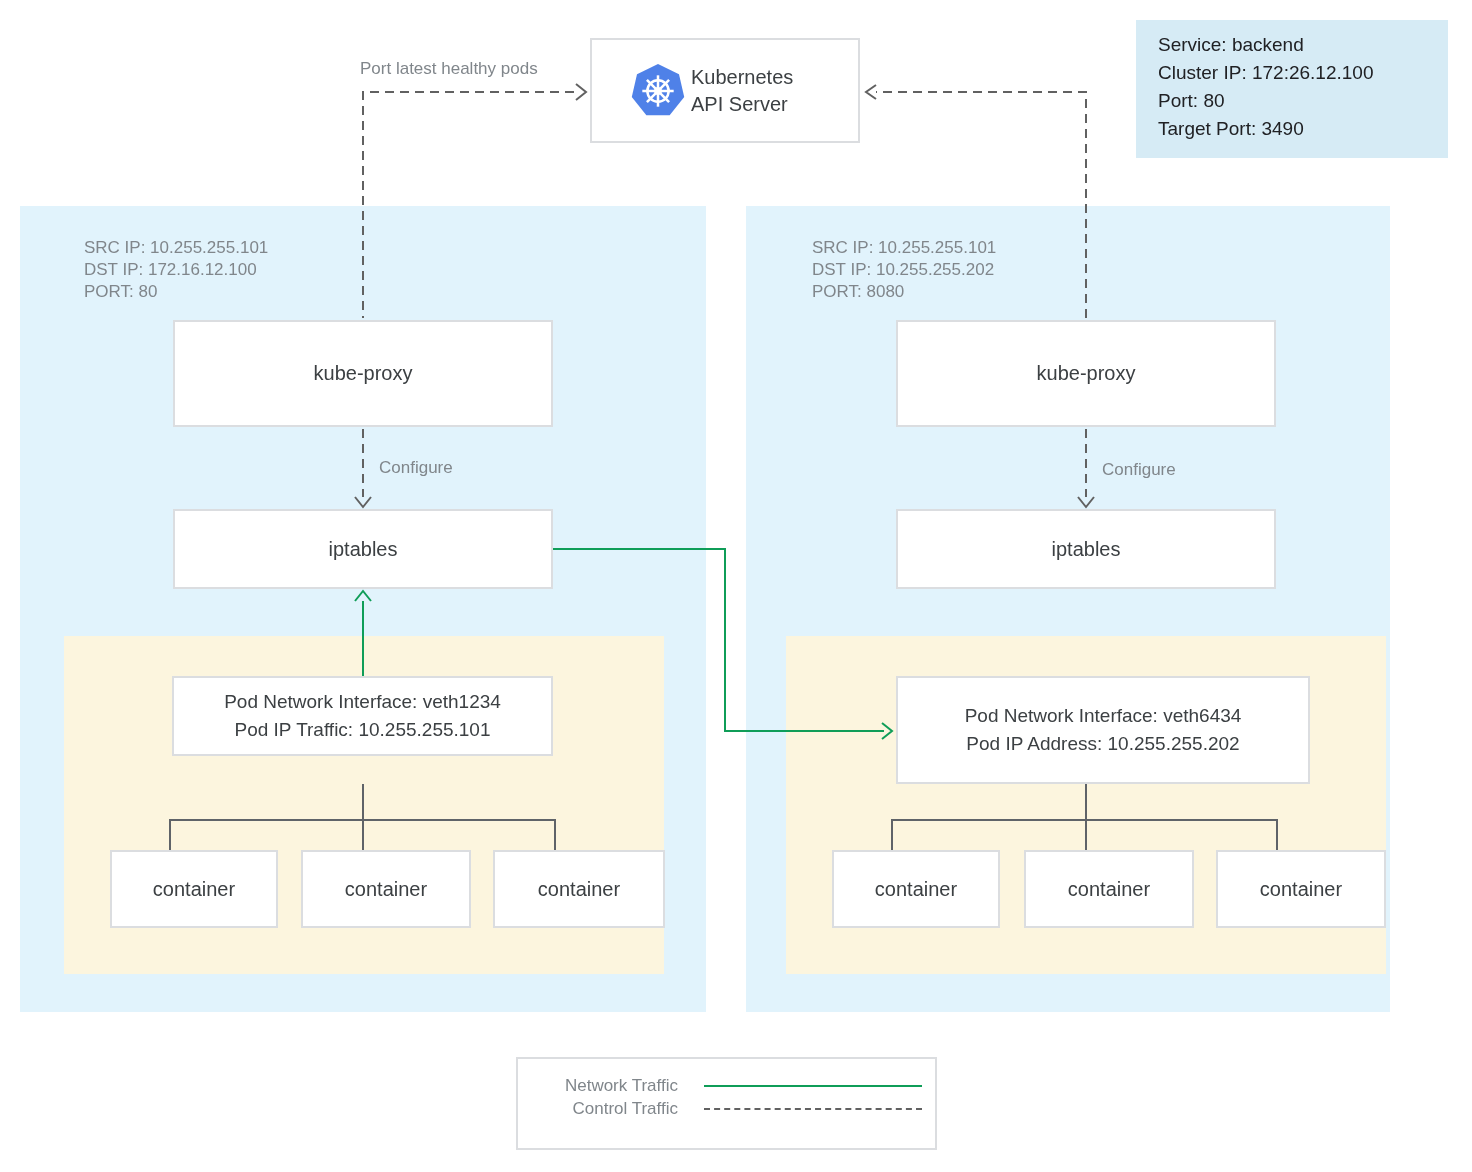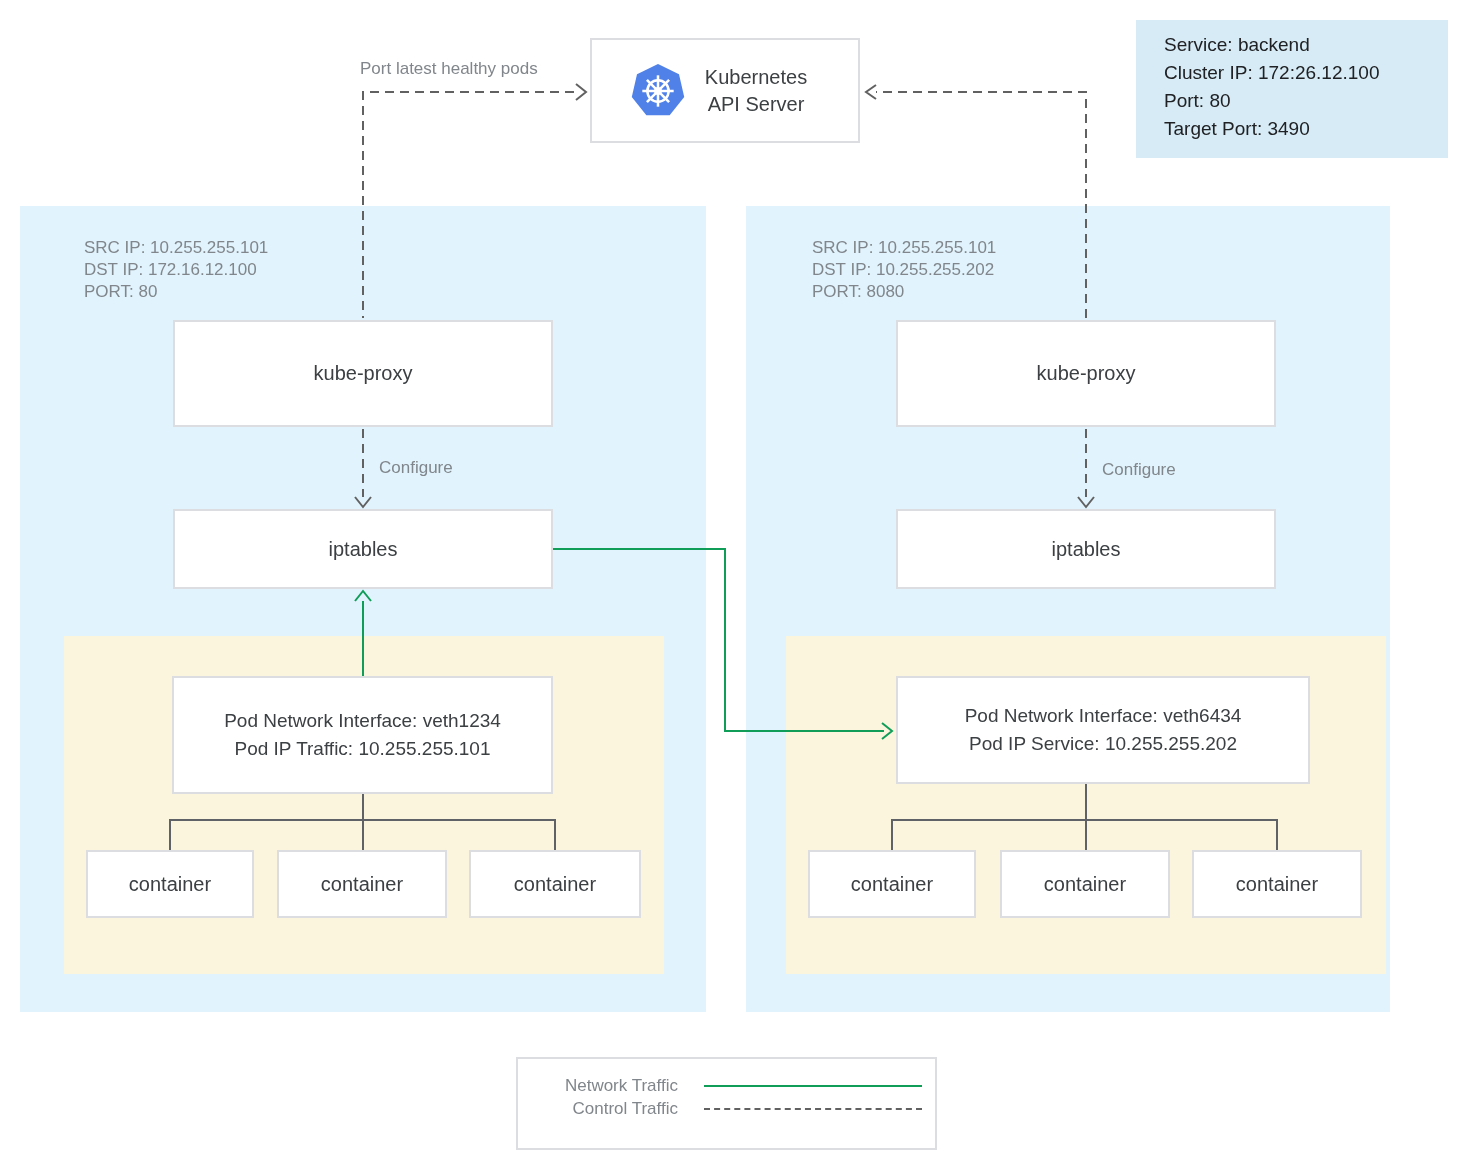--- a/index.html
+++ b/index.html
@@ -19,38 +19,38 @@
   .dash-head   { stroke:var(--line-gray); stroke-width:2; fill:none; }
   .green-line  { stroke:var(--green); stroke-width:2; fill:none; }
   .tree-line   { stroke:var(--tree-gray); stroke-width:2; fill:none; }
 
   .box {
     position:absolute; box-sizing:border-box; background:#fff;
     border:2px solid var(--box-border);
     display:flex; align-items:center; justify-content:center;
     color:var(--text-dark); font-size:20px;
   }
-  .api-box { left:590px; top:38px; width:270px; height:105px; gap:4px;text-align:center; }
+  .api-box { left:590px; top:38px; width:270px; height:105px; gap:4px; }
   .api-label { line-height:27px; max-width:130px; }
 
   .service-box {
     position:absolute; left:1136px; top:20px; width:312px; height:138px;
     box-sizing:border-box; background:var(--service-bg);
-    padding:11px 0 0 28px; font-size:19px; line-height:28px; color:var(--text-darker);
+    padding:11px 0 0 22px; font-size:19px; line-height:28px; color:var(--text-darker);
   }
 
   .kp-left   { left:173px; top:320px; width:380px; height:107px; }
   .ipt-left  { left:173px; top:509px; width:380px; height:80px;  }
-  .nic-left  { left:172px; top:676px; width:381px; height:118px; }
+  .nic-left  { left:172px; top:676px; width:381px; height:80px; }
   .kp-right  { left:896px; top:320px; width:380px; height:107px; }
   .ipt-right { left:896px; top:509px; width:380px; height:80px;  }
   .nic-right { left:896px; top:676px; width:414px; height:108px; }
   .nic { flex-direction:column; font-size:19px; line-height:28px; text-align:center; }
 
-  .ct { top:850px; height:68px; font-size:20px; }
+  .ct { top:850px; height:78px; font-size:20px;margin-left:24px; }
   .ct-l1 { left:86px;  width:168px; }
   .ct-l2 { left:277px; width:170px; }
   .ct-l3 { left:469px; width:172px; }
   .ct-r1 { left:808px; width:168px; }
   .ct-r2 { left:1000px; width:170px; }
   .ct-r3 { left:1192px; width:170px; }
 
   .node-header {
     position:absolute; font-size:17px; line-height:22px; color:var(--text-muted);
     white-space:pre-line;
@@ -163,21 +163,21 @@
   </div>
 
   <div class="box kp-right">
     <span>kube-proxy</span>
   </div>
   <div class="box ipt-right">
     <span>iptables</span>
   </div>
   <div class="box nic nic-right">
     <div>Pod Network Interface: veth6434</div>
-    <div>Pod IP Service: 10.255.255.202</div>
+    <div>Pod IP Address: 10.255.255.202</div>
   </div>
   <div class="box ct ct-r1">
     <span>container</span>
   </div>
   <div class="box ct ct-r2">
     <span>container</span>
   </div>
   <div class="box ct ct-r3">
     <span>container</span>
   </div>

